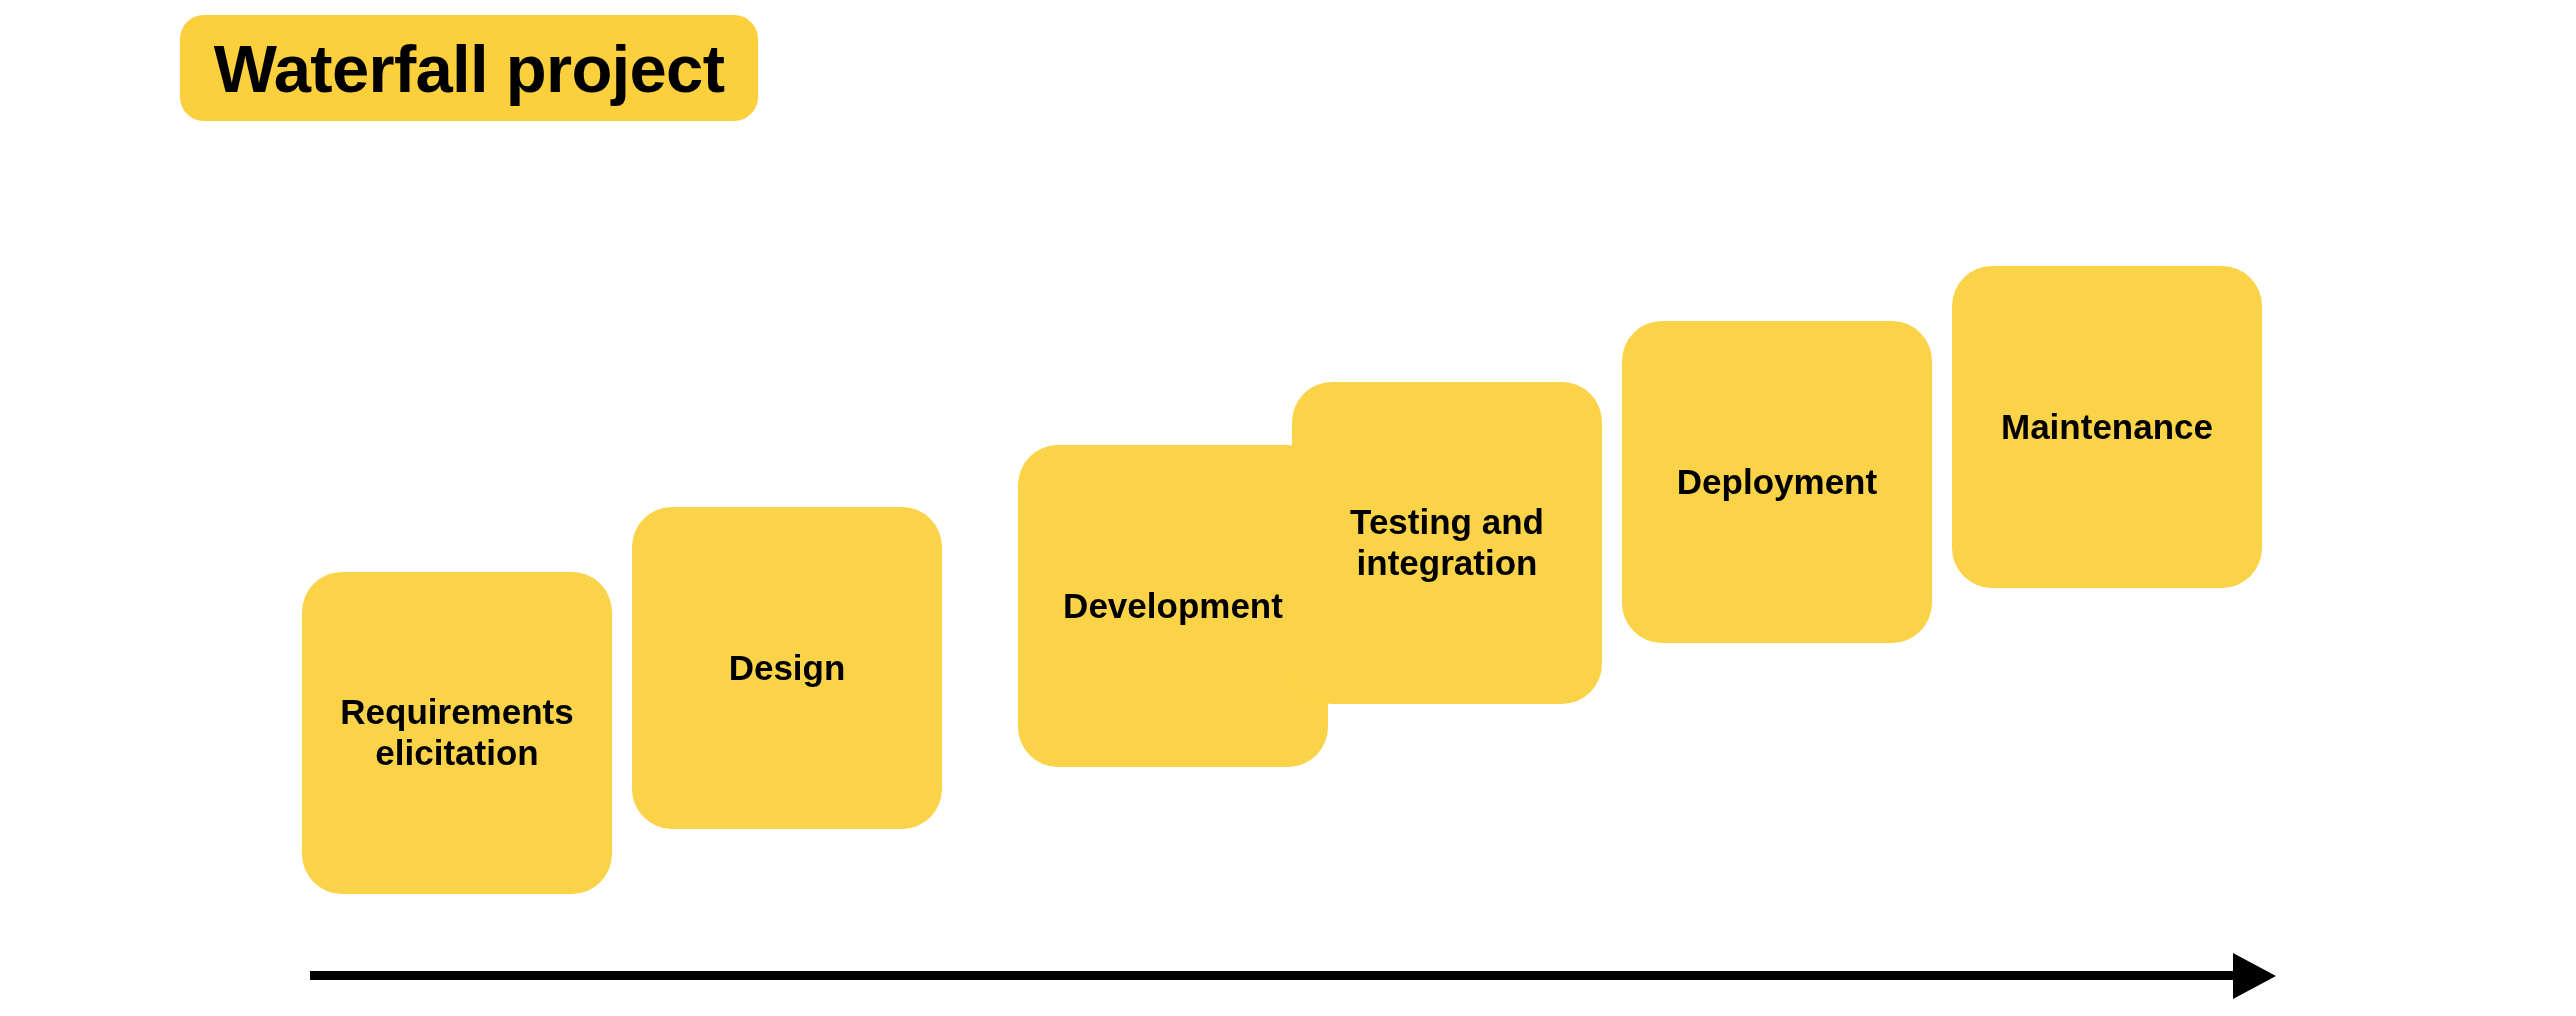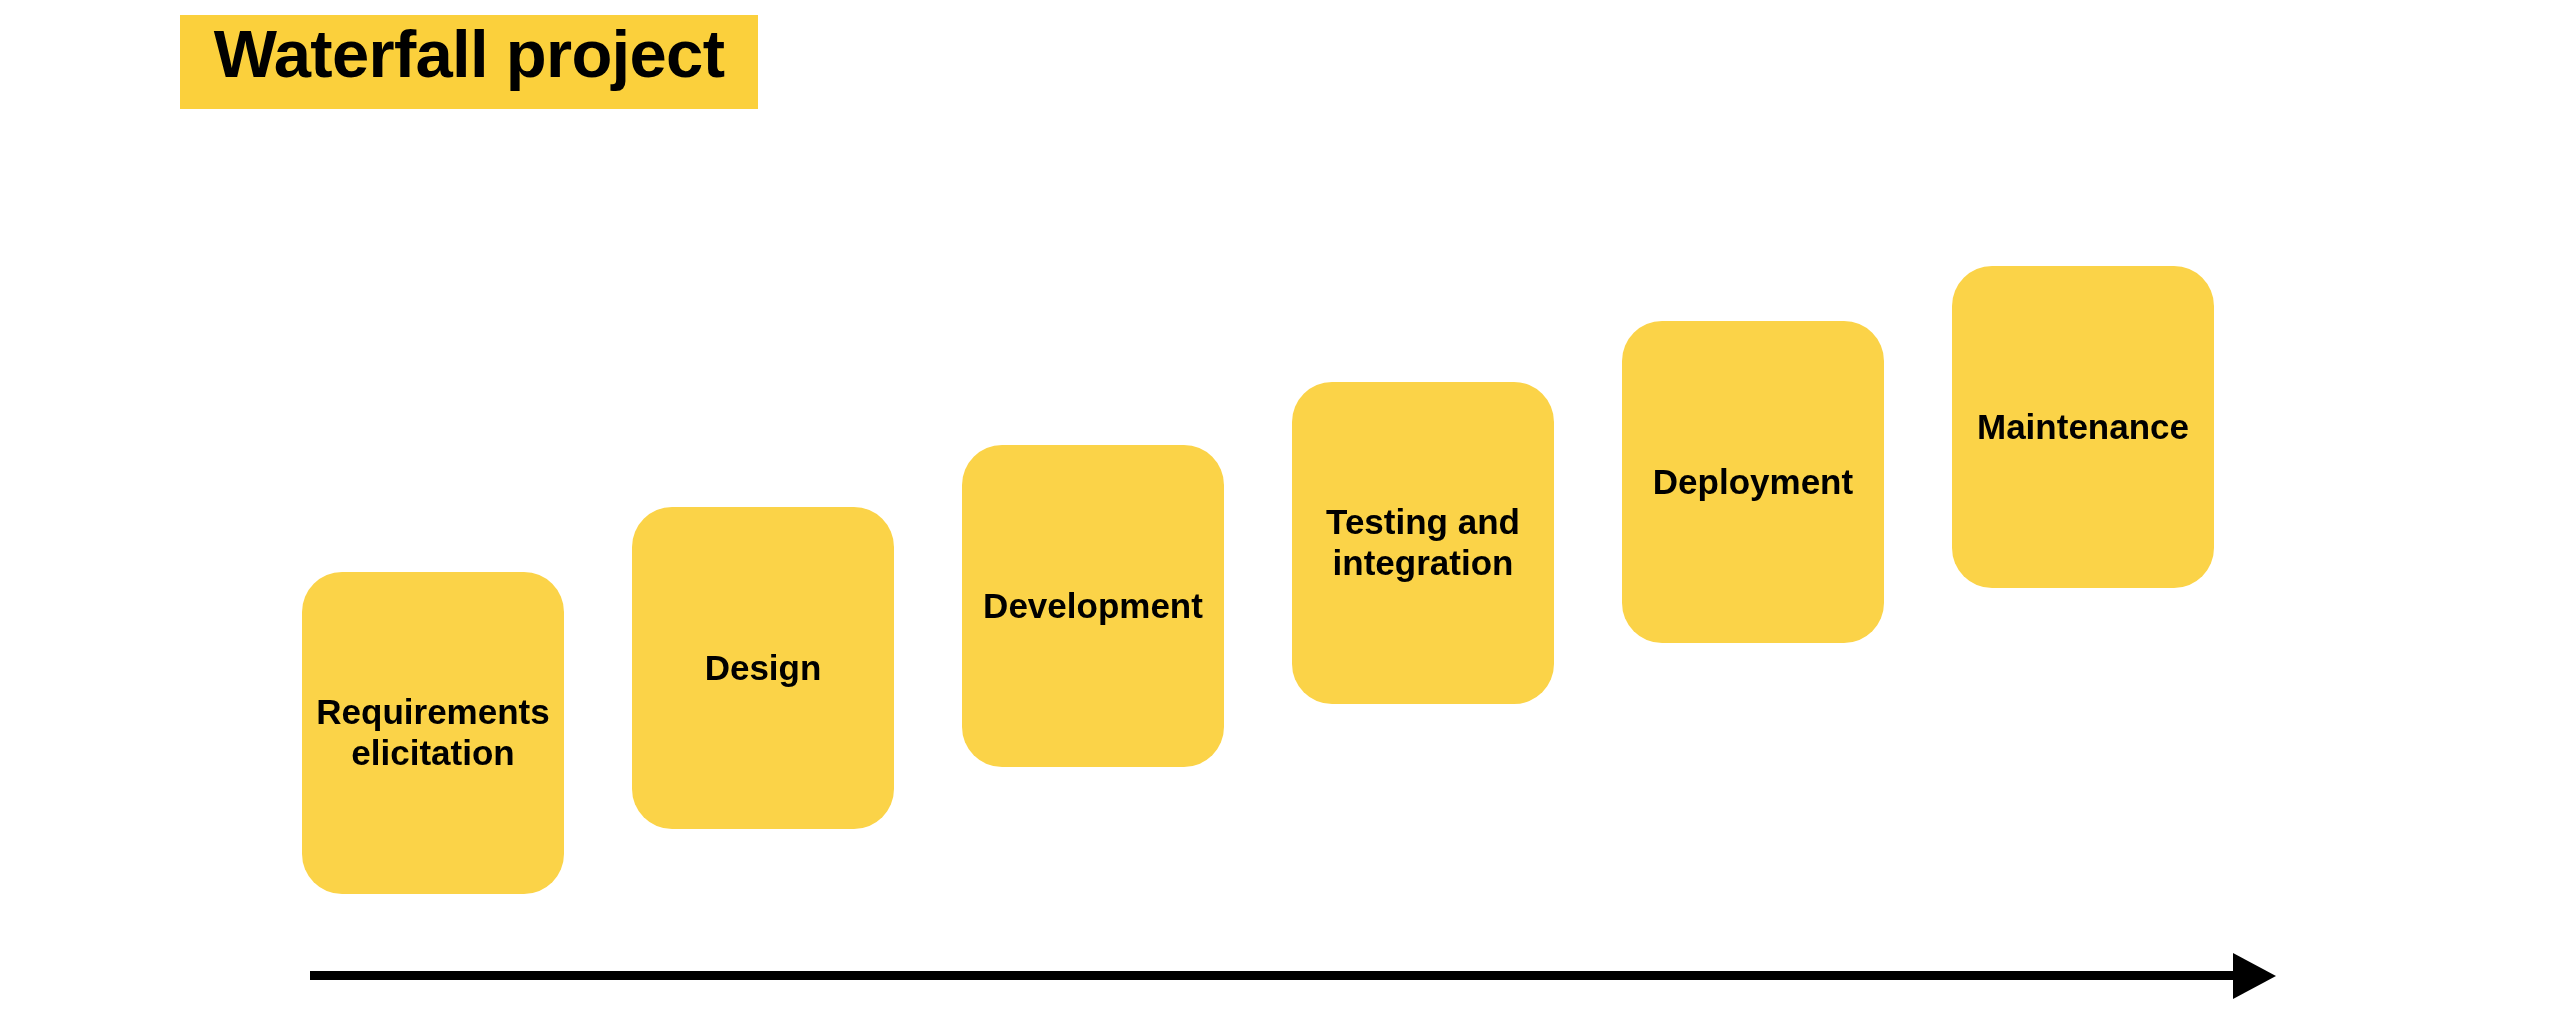--- a/index.html
+++ b/index.html
@@ -13,52 +13,54 @@
     height: 1017px;
     background: var(--background, #ffffff);
     font-family: "Liberation Sans", sans-serif;
     overflow: hidden;
   }
   .title {
     position: absolute;
     left: 180px;
     top: 15.4px;
     width: 578px;
-    height: 94px;
+    height: 106px;
     background: var(--title-highlight, #FBD23F);
     display: flex;
+    align-items: center;
     justify-content: center;
     font-weight: 700;
     font-size: 67px;
     letter-spacing: -0.7px;
     color: var(--text, #000000);
     white-space: nowrap;
+    border-radius: 24px;
   }
   .step {
     position: absolute;
-    width: 262px;
+    width: 310px;
     height: 322px;
     border-radius: 40px;
     background: var(--step-fill, #FBD23F);
     display: flex;
     align-items: center;
     justify-content: center;
     text-align: center;
     padding: 0 12px;
     box-sizing: border-box;
   }
   .step-label {
     font-weight: 700;
     font-size: 35px;
     line-height: 1.16;
     color: var(--text, #000000);
   }
   .step-0 { left: 302px;  top: 572px; align-items: center; }
   .step-1 { left: 632px;  top: 507px; padding-left: 12px; }
-  .step-2 { left: 962px; top: 445px; }
+  .step-2 { left: 1018px; top: 445px; }
   .step-3 { left: 1292px; top: 382px; }
   .step-4 { left: 1622px; top: 321px; }
   .step-5 { left: 1952px; top: 266px; }
   .arrow-shaft {
     position: absolute;
     left: 310px;
     top: 971px;
     width: 1924px;
     height: 9.4px;
     background: var(--arrow, #000000);

